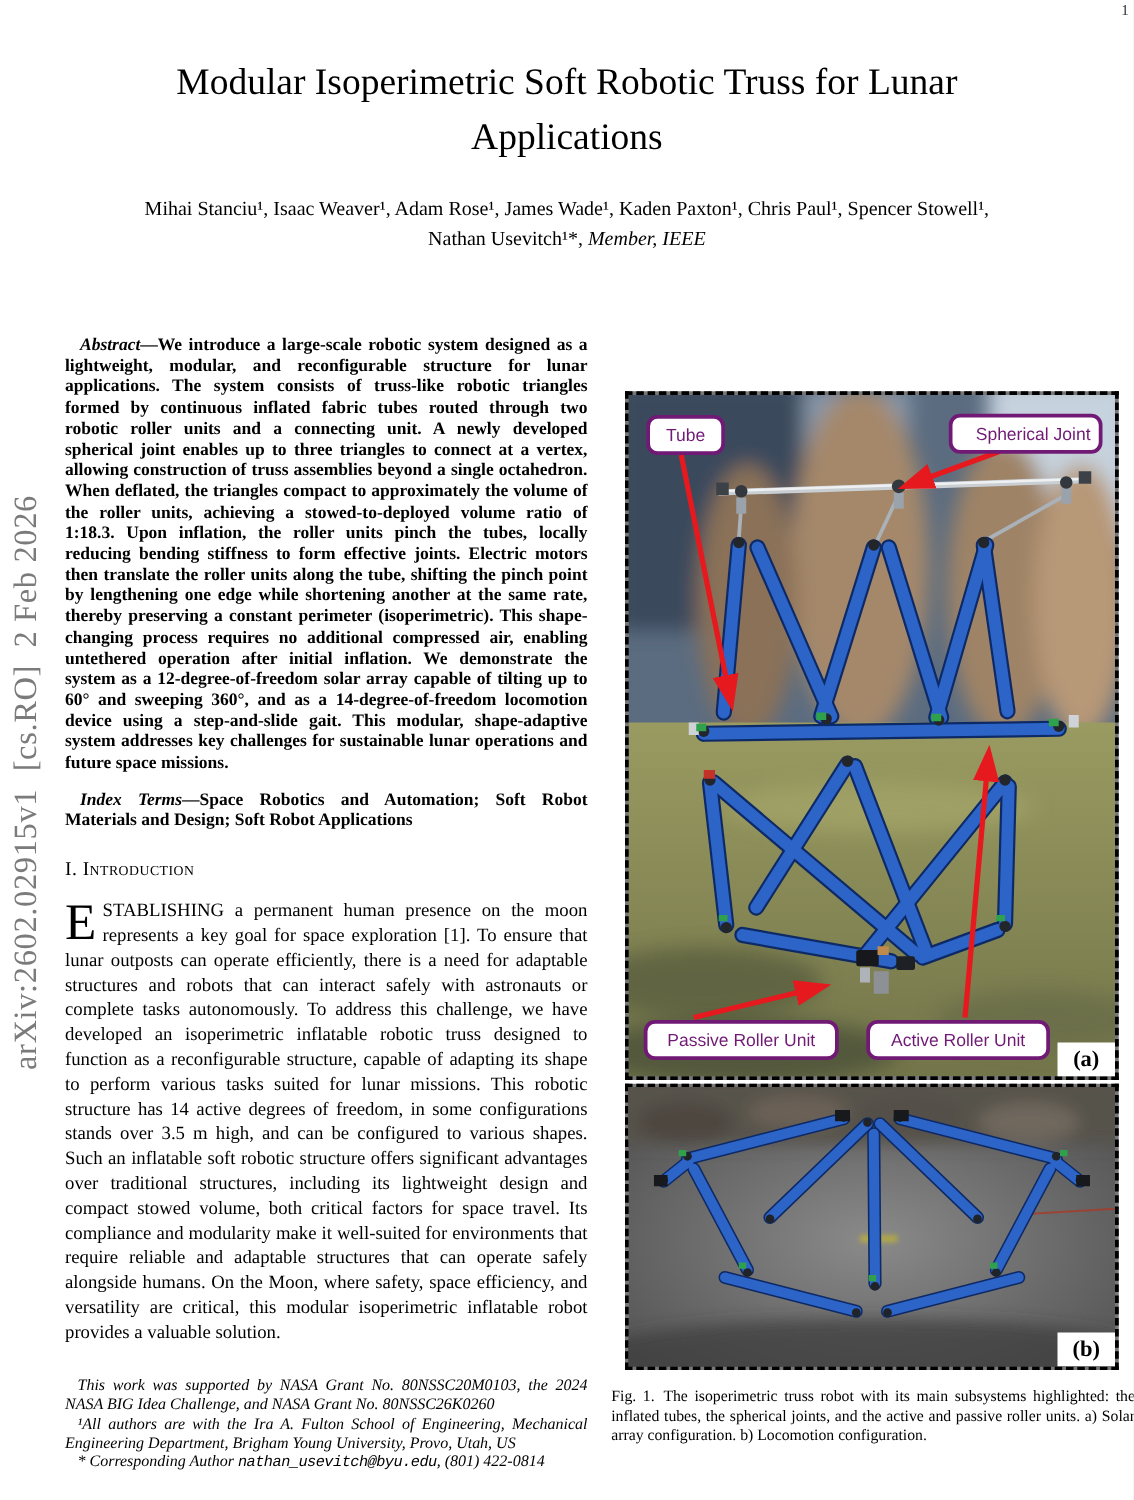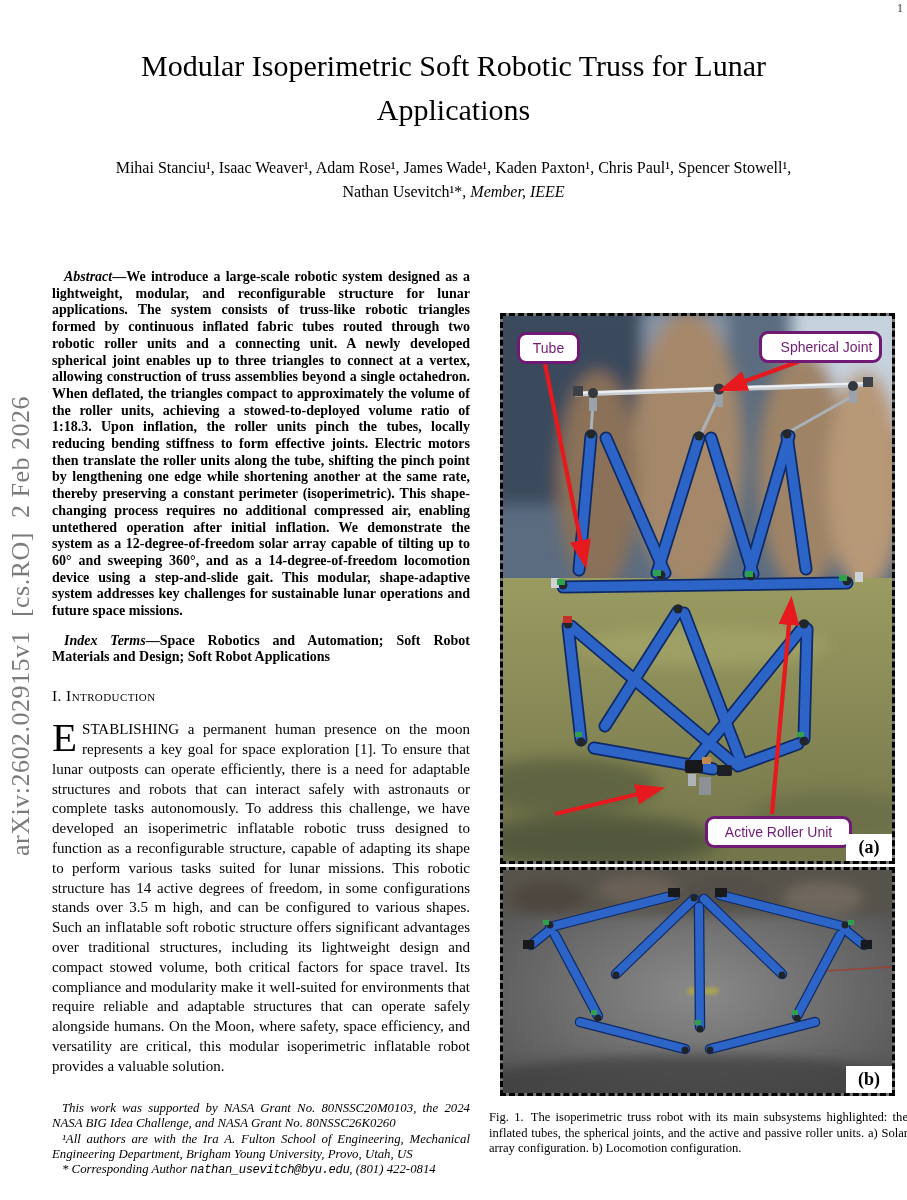--- a/index.html
+++ b/index.html
@@ -168,21 +168,22 @@
 
       <g stroke="#e6191e" stroke-width="4.2" fill="none">
         <line x1="42" y1="48" x2="82" y2="247" marker-end="url(#ah)"></line>
         <line x1="297" y1="45" x2="221" y2="73" marker-end="url(#ah)"></line>
         <line x1="52" y1="498" x2="156" y2="473" marker-end="url(#ah)"></line>
         <line x1="269" y1="498" x2="288" y2="286" marker-end="url(#ah)"></line>
       </g>
     </svg>
     <div class="callout" style="left:14px;top:16px;width:63px;">Tube</div>
     <div class="callout" style="left:256px;top:15px;width:123px;padding-left:12px;">Spherical Joint</div>
-    <div class="callout" style="left:190px;top:500px;width:147px;margin-left:12px;">Active Roller Unit</div>
+    <div class="callout" style="left:12px;top:500px;width:156px;">Passive Roller Unit</div>
+    <div class="callout" style="left:190px;top:500px;width:147px;">Active Roller Unit</div>
     <div class="ctag">(a)</div>
   </div>
 
   <div class="figbox" id="figB">
     <svg width="389" height="223" viewBox="0 0 389 223">
       <defs>
         <radialGradient id="floor" cx="50%" cy="55%" r="75%">
           <stop offset="0" stop-color="#8a8a8a"></stop>
             <stop offset="1" stop-color="#4c4c4c"></stop>
         </radialGradient>

